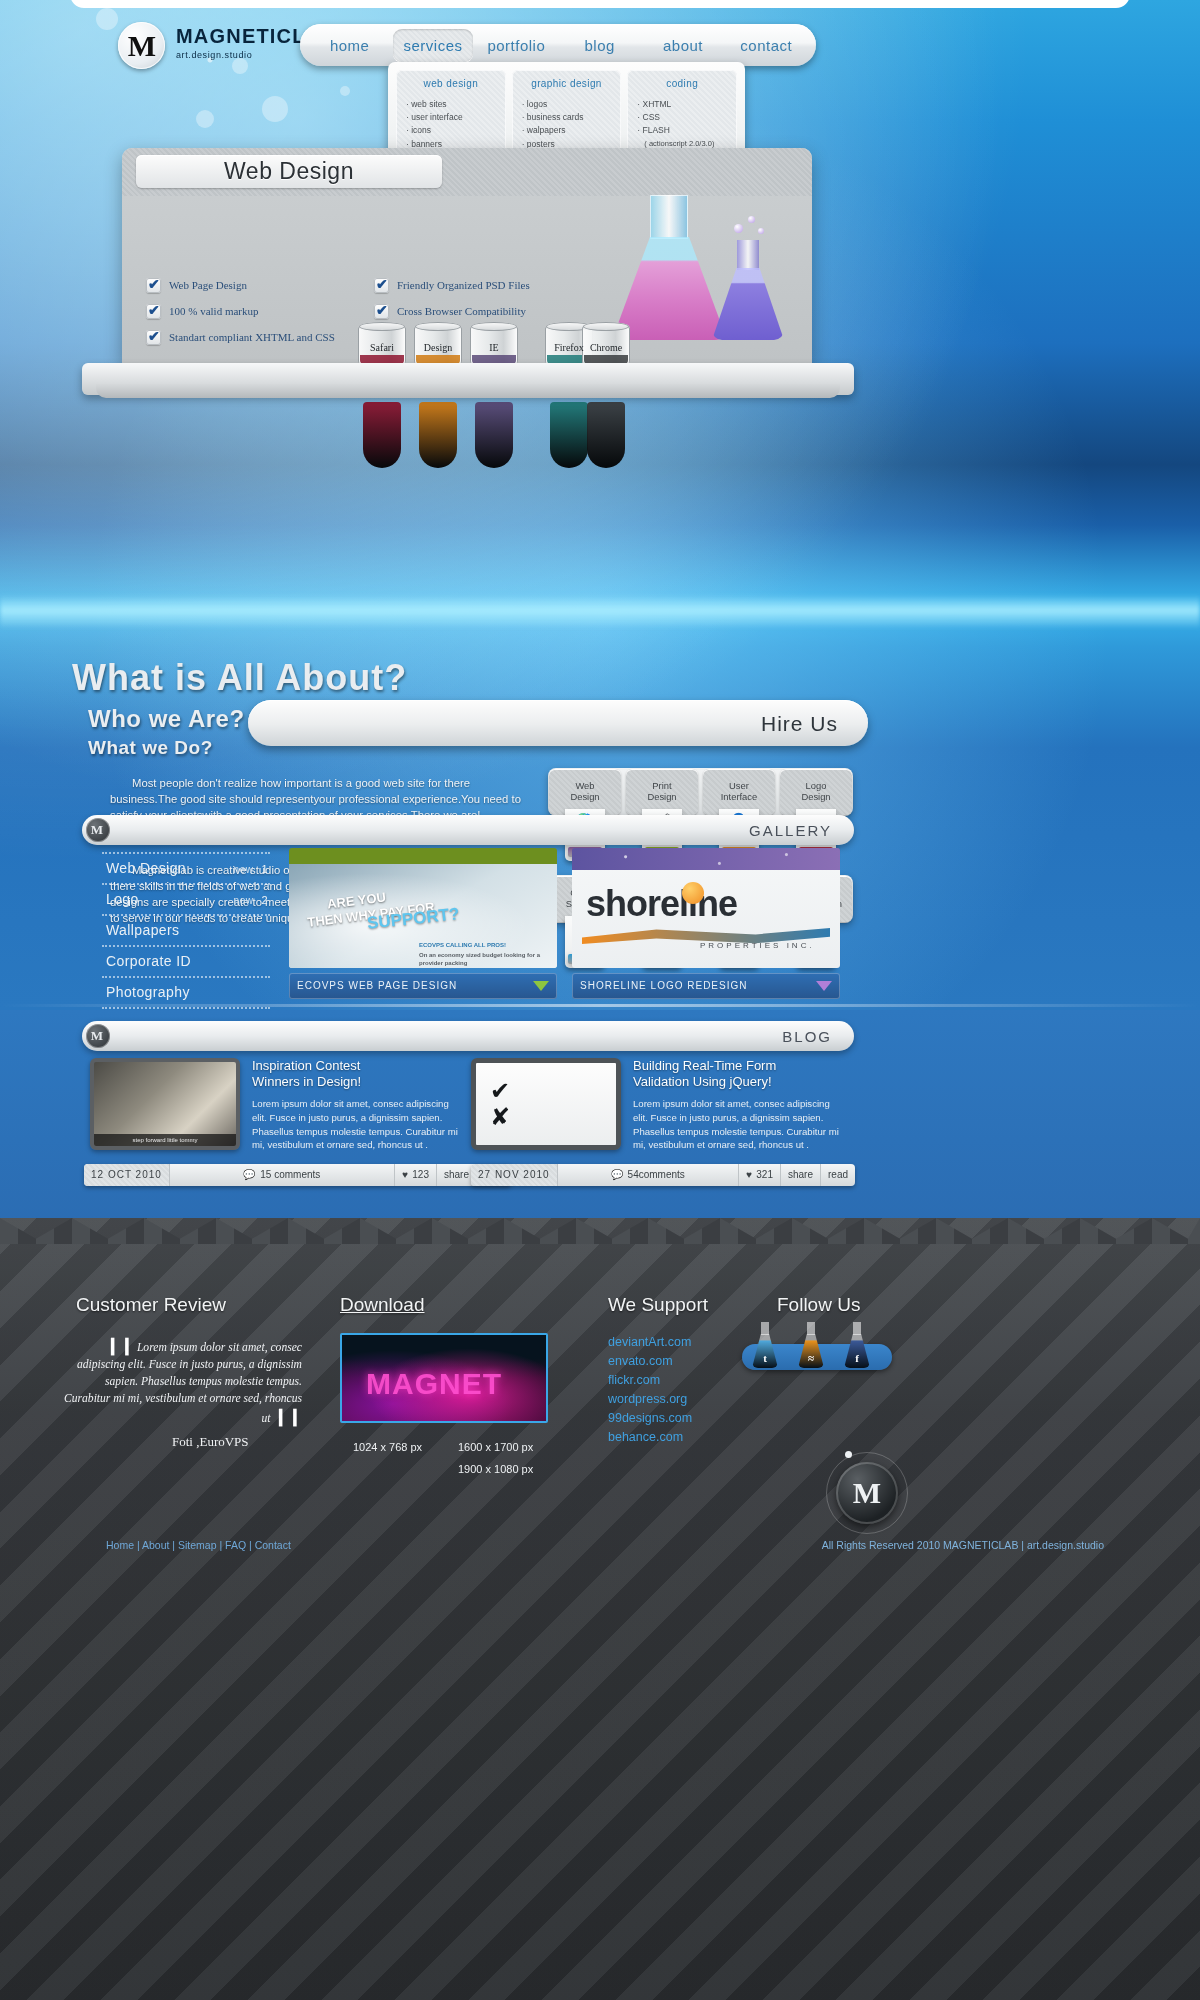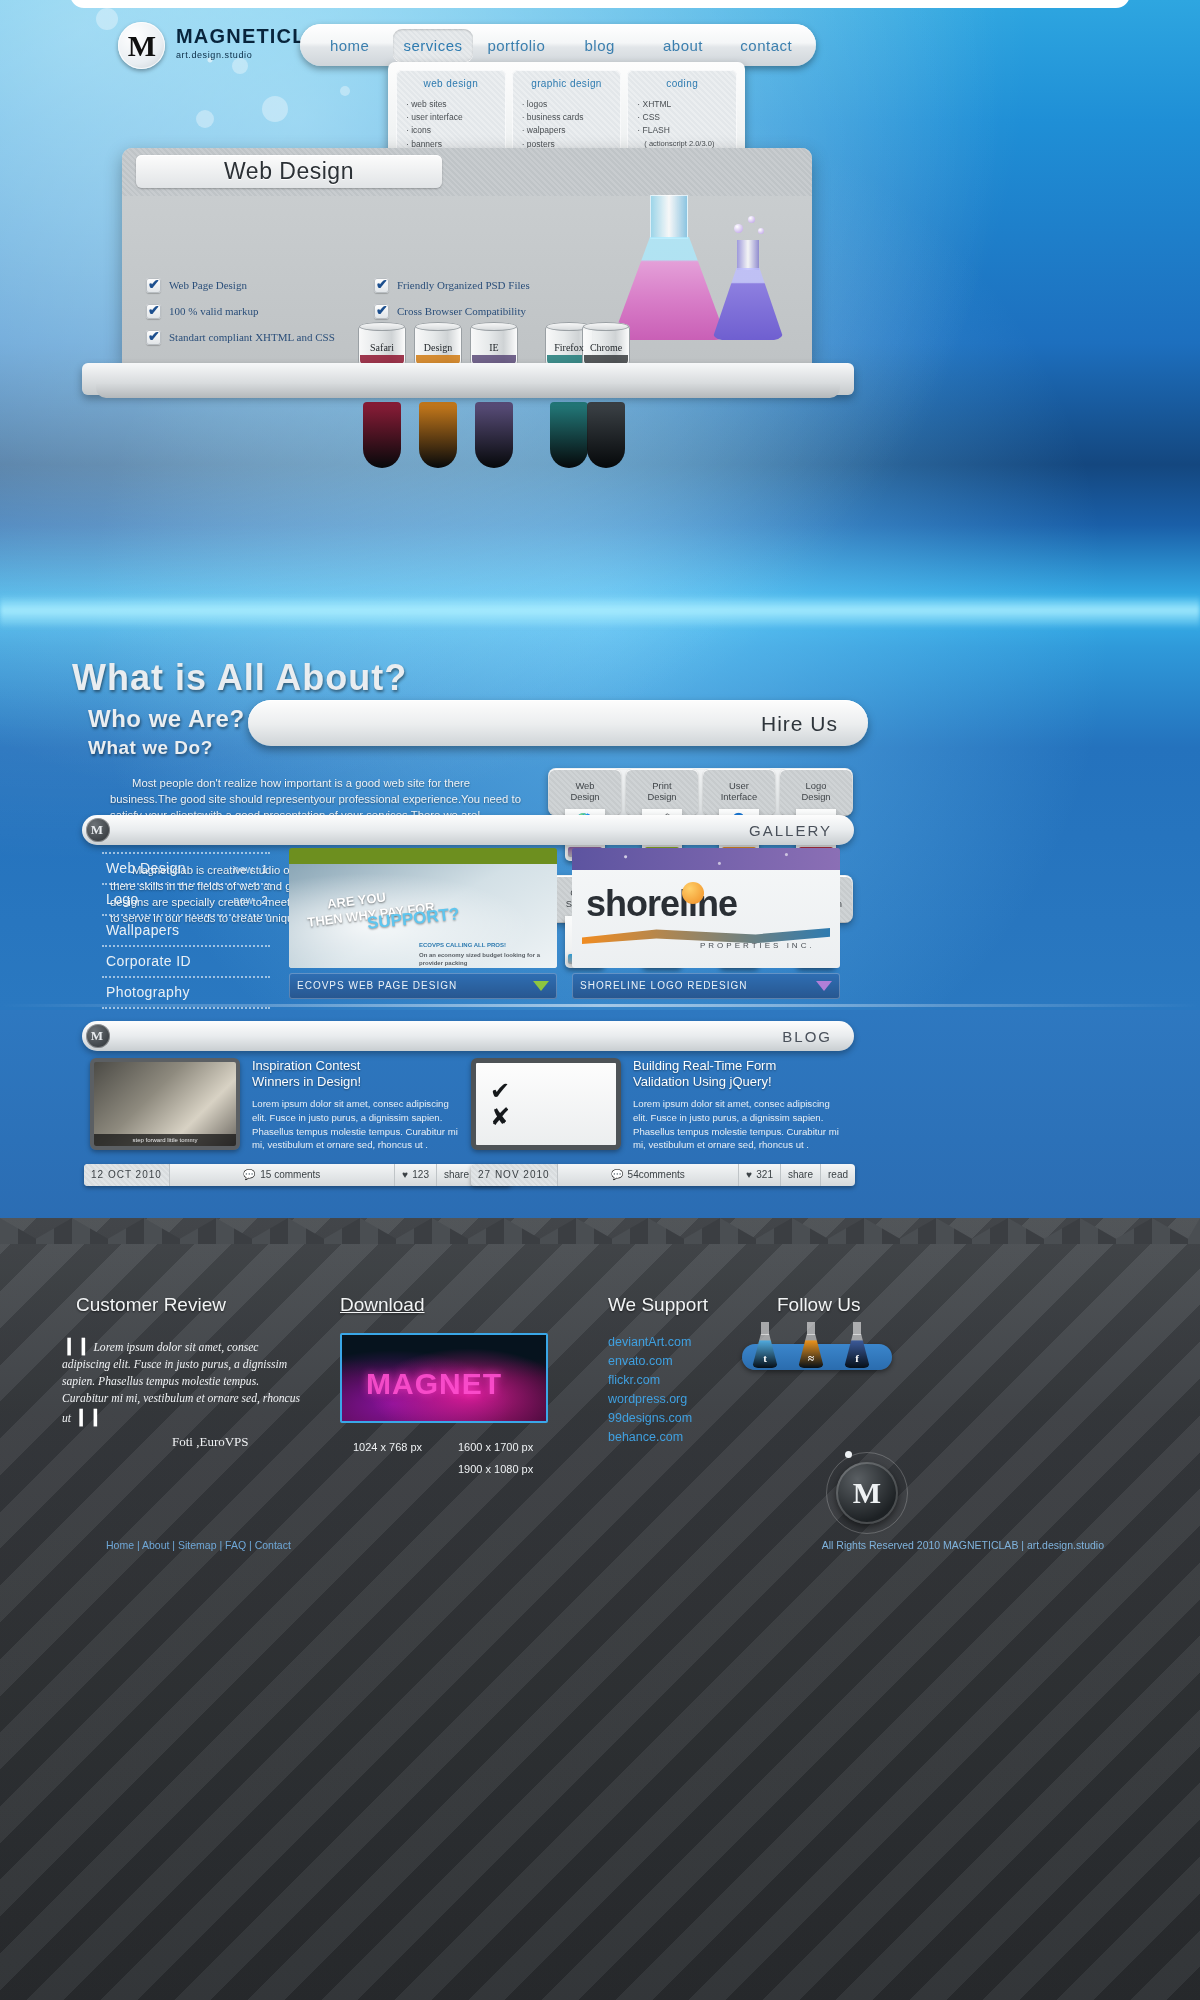--- a/index.html
+++ b/index.html
@@ -365,21 +365,21 @@
     clip-path:polygon(0 0,3% 80%,6% 0,9% 80%,12% 0,15% 80%,18% 0,21% 80%,24% 0,27% 80%,30% 0,33% 80%,36% 0,39% 80%,42% 0,45% 80%,48% 0,51% 80%,54% 0,57% 80%,60% 0,63% 80%,66% 0,69% 80%,72% 0,75% 80%,78% 0,81% 80%,84% 0,87% 80%,90% 0,93% 80%,96% 0,99% 80%,100% 0,100% 100%,0 100%);
   }
   .f-h{
     position:absolute; font:400 19px/1 "Liberation Sans", sans-serif; color:#f2f4f5;
     text-shadow:0 1px 2px rgba(0,0,0,.6);
   }
   #fh1{ left:76px; top:1295px; } #fh2{ left:340px; top:1295px;text-decoration:underline; }
   #fh3{ left:608px; top:1295px; } #fh4{ left:777px; top:1295px; }
   .quote{
     position:absolute; left:62px; top:1337px; width:240px;
-    font:italic 400 11.6px/1.48 "Liberation Serif", serif; color:#f0f2f4;
+    font:italic 400 11.6px/1.48 "Liberation Serif", serif; color:#f0f2f4;text-align:right;
   }
   .qmark{ font:700 17px/1 "Liberation Serif", serif; color:#fff; }
   .qauthor{
     position:absolute; left:172px; top:1435px;
     font:400 13px/1 "Liberation Serif", serif; color:#f0f2f4;
   }
   .dl-img{
     position:absolute; left:340px; top:1333px; width:208px; height:90px;
     border:2px solid #3aa7e8; border-radius:2px;
     background:

